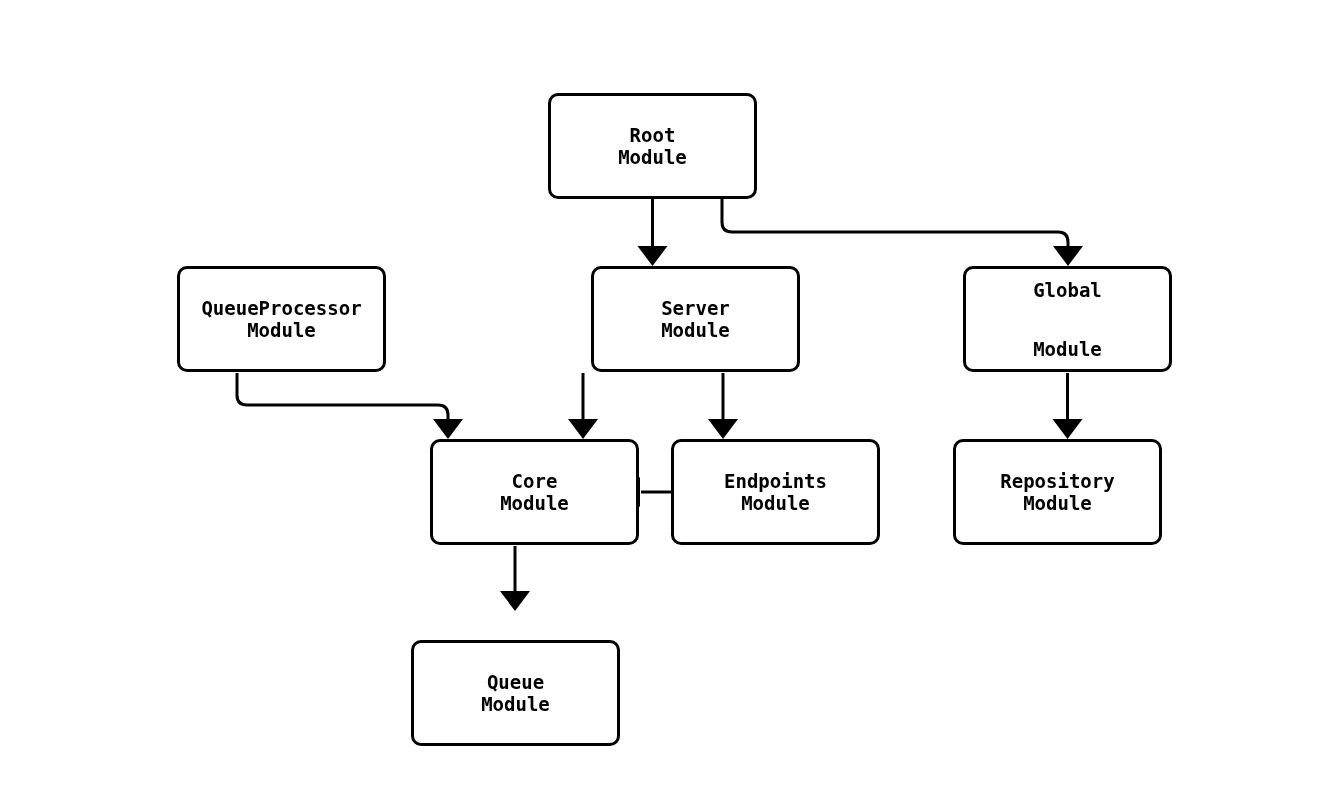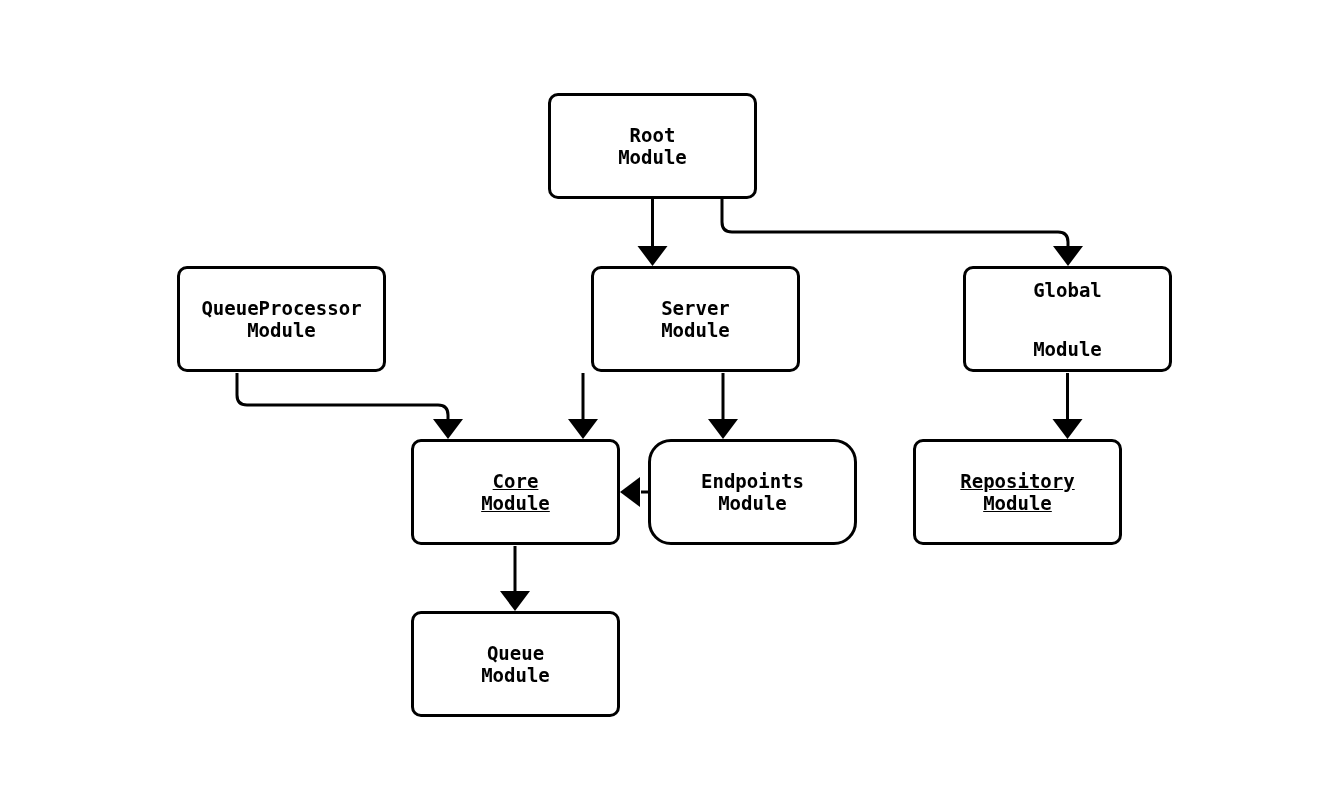--- a/index.html
+++ b/index.html
@@ -48,24 +48,24 @@
     font-weight: bold;
     font-size: 19px;
     line-height: 22px;
     color: #000000;
     text-align: center;
   }
   #node-root          { left: 548px; top: 93px;  }
   #node-queueprocessor{ left: 133px; top: 266px; margin-left: 44px; }
   #node-server        { left: 548px; top: 266px; margin-left: 43px; }
   #node-global        { left: 963px; top: 266px; gap: 37px; }
-  #node-core          { left: 411px; top: 439px; text-decoration: underline; }
-  #node-endpoints     { left: 648px; top: 439px; border-radius: 23px; }
-  #node-repository    { left: 913px; top: 439px; text-decoration: underline; }
-  #node-queue         { left: 411px; top: 611px; }
+  #node-core          { left: 430px; top: 439px; }
+  #node-endpoints     { left: 671px; top: 439px; }
+  #node-repository    { left: 953px; top: 439px; }
+  #node-queue         { left: 411px; top: 640px; }
 </style>
 </head>
 <body>
 
 <div id="canvas">
 
   <svg id="edge-layer" viewBox="0 0 1337 809" xmlns="http://www.w3.org/2000/svg">
 
     <g>
       <path class="edge-path" d="M 652.5 199 L 652.5 247"></path>

